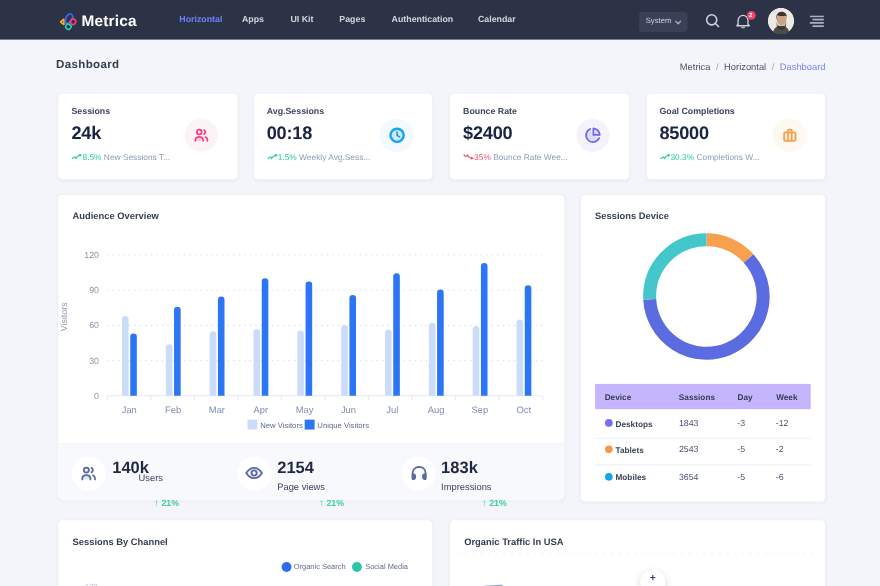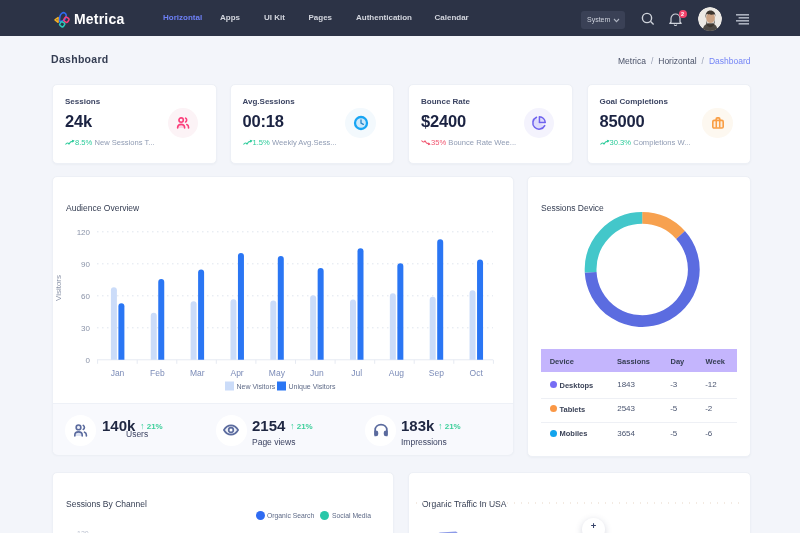--- a/index.html
+++ b/index.html
@@ -15,24 +15,24 @@
 .breadcrumb .sep { color:#9aa1b5; margin:0 5px; }
 .breadcrumb .active { color:#7485f6; }
 .card { position:absolute; background:#fff; border:1px solid #edf0f6; border-radius:5px; box-shadow:0 1px 2px rgba(56,65,105,0.04); }
 .scard-title { position:absolute; left:12px; top:11.5px; font-size:8px; font-weight:bold; color:#3c4563; }
 .scard-val { position:absolute; left:12px; top:26.5px; font-size:16.5px; font-weight:bold; color:#1b2342; letter-spacing:-0.2px; }
 .scard-sub { position:absolute; left:12px; top:52.5px; font-size:7.6px; color:#8f9bb3; white-space:nowrap; }
 .scard-sub svg { vertical-align:-1px; }
 .green { color:#2bcb9a; }
 .red { color:#f0556f;margin-top:20px; }
 .iconcircle { position:absolute; width:30.5px; height:30.5px; border-radius:50%; display:flex; align-items:center; justify-content:center; }
-.cardtitle { position:absolute; font-size:8.5px; font-weight:normal; color:#343d52;margin-top:12px; }
+.cardtitle { position:absolute; font-size:8.5px; font-weight:bold; color:#343d52; }
 .stripcircle { position:absolute; width:31px; height:31px; border-radius:50%; background:#fff; display:flex; align-items:center; justify-content:center; }
 .stripval { position:absolute; font-size:15px; font-weight:bold; color:#1f2742; }
-.strippct { position:absolute; font-size:8px; color:#3ecf9b; font-weight:bold; }
+.strippct { position:absolute; font-size:8px; color:#3ecf9b; font-weight:bold;margin-top:31px; }
 .strippct .arr { font-size:9px; }
 .striplabel { position:absolute; font-size:8.5px; color:#3b4261; }
 .dth { position:absolute; left:13.7px; top:172px; width:196.3px; height:23px; background:#c4b5fd; }
 .dth span { position:absolute; top:7.5px; font-size:7.5px; font-weight:bold; color:#343d52; }
 .drow span { position:absolute; font-size:8px; }
 .drow .lbl { font-size:7.5px; }
 .ddot { position:absolute; width:7px; height:7px; border-radius:50%; }
 .dsep { position:absolute; left:13.7px; width:196.3px; height:1px; background:#eef0f5; }
 </style>
 </head>

